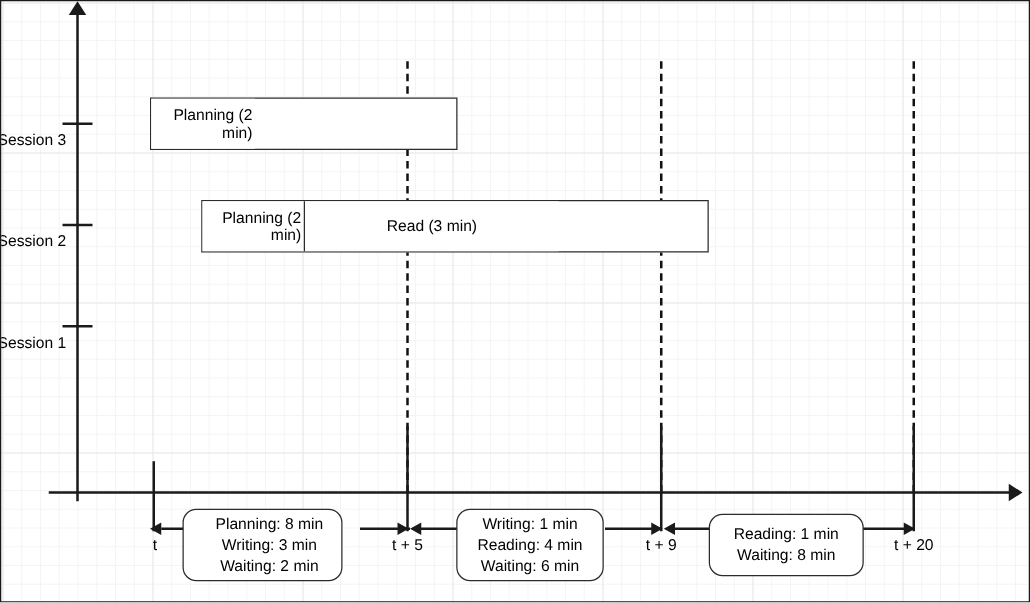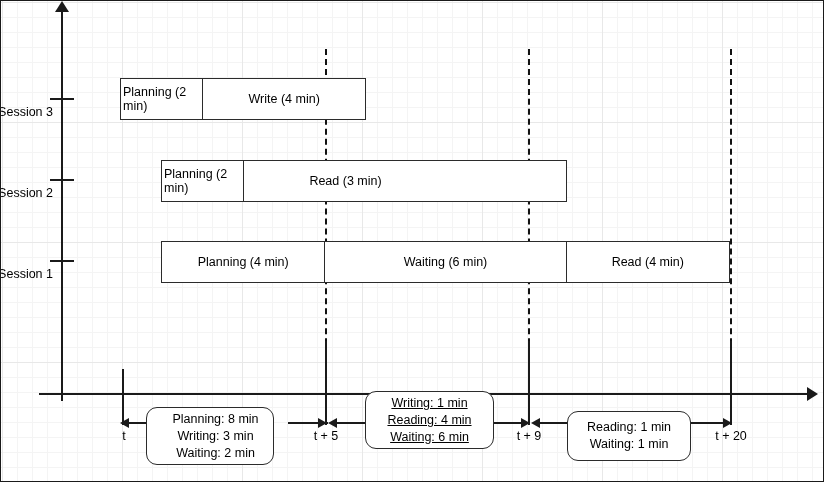--- a/index.html
+++ b/index.html
@@ -99,21 +99,21 @@
     display: flex;
     border: 1.6px solid #2b2b2b;
     background: #ffffff;
   }
   .seg {
     box-sizing: border-box;
     border-right: 1.6px solid #2b2b2b;
     display: flex;
     align-items: center;
     justify-content: center;
-    text-align: left;
+    text-align: right;
     font-size: 12.5px;
     line-height: 14px;
     padding: 0 2px;
     background: #ffffff;
     color: #000;
   }
   .seg:last-child { border-right: none; }
 
   
   .tickmark {
@@ -188,33 +188,27 @@
 
   <div class="ytick" style="top:259px;"></div>
   <div class="ylabel" style="top:266px;">Session 1</div>
 
   <div class="dashline" style="left:324px;"></div>
   <div class="dashline" style="left:527px;"></div>
   <div class="dashline" style="left:729px;"></div>
 
   <div class="bar" style="left:119px; top:77px; width:246px;">
     <div class="seg" style="width:83px;">Planning (2 min)</div>
-    <div class="seg" style="width:163px;">Write (4 min)</div>
   </div>
 
   <div class="bar" style="left:160px; top:159px; width:406px;">
     <div class="seg" style="width:82px;">Planning (2 min)</div>
     <div class="seg" style="width:203px;">Read (3 min)</div>
   </div>
 
-  <div class="bar" style="left:160px; top:240px; width:569px;">
-    <div class="seg" style="width:164px;">Planning (4 min)</div>
-    <div class="seg" style="width:242px;">Waiting (6 min)</div>
-    <div class="seg" style="width:163px;">Read (4 min)</div>
-  </div>
 
   <div class="tickmark" style="left:121px; top:368px; height:56px;"></div>
   <div class="tickmark" style="left:324px; top:340px; height:84px;"></div>
   <div class="tickmark" style="left:527px; top:340px; height:84px;"></div>
   <div class="tickmark" style="left:729px; top:340px; height:84px;"></div>
 
   <div class="tlabel" style="left:103px; top:428px; width:40px;">t</div>
   <div class="tlabel" style="left:300px; top:428px; width:50px;">t + 5</div>
   <div class="tlabel" style="left:499px; top:428px; width:58px;">t + 9</div>
   <div class="tlabel" style="left:701px; top:428px; width:58px;">t + 20</div>
@@ -228,29 +222,29 @@
     <span>Planning: 8 min</span>
     <span>Writing: 3 min</span>
     <span>Waiting: 2 min</span>
   </div>
 
   <div class="connector" style="left:331px; top:421px; width:36px;"></div>
   <div class="arrow-left" style="left:327px; top:417px;"></div>
   <div class="connector" style="left:483px; top:421px; width:44px;"></div>
   <div class="arrow-right" style="left:520px; top:417px;"></div>
 
-  <div class="note" style="left:364px; top:390px; width:129px; height:58px;text-decoration:underline;">
+  <div class="note" style="left:364px; top:406px; width:118px; height:58px;">
     <span>Writing: 1 min</span>
     <span>Reading: 4 min</span>
     <span>Waiting: 6 min</span>
   </div>
 
   <div class="connector" style="left:533px; top:421px; width:34px;"></div>
   <div class="arrow-left" style="left:530px; top:417px;"></div>
   <div class="connector" style="left:689px; top:421px; width:42px;"></div>
   <div class="arrow-right" style="left:722px; top:417px;"></div>
 
   <div class="note" style="left:566px; top:410px; width:124px; height:50px;">
     <span>Reading: 1 min</span>
-    <span>Waiting: 1 min</span>
+    <span>Waiting: 8 min</span>
   </div>
 
 </div>
 
 </body></html>

